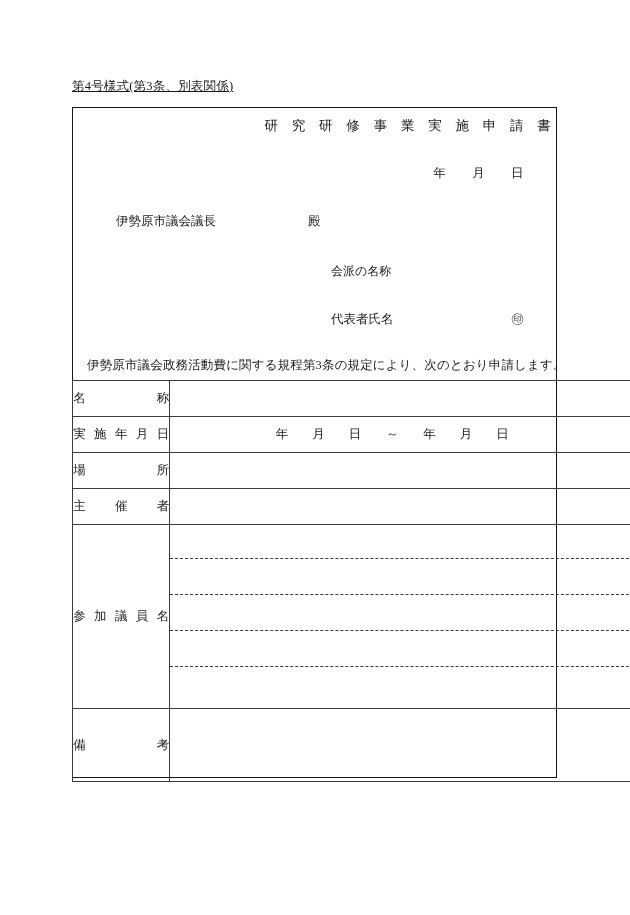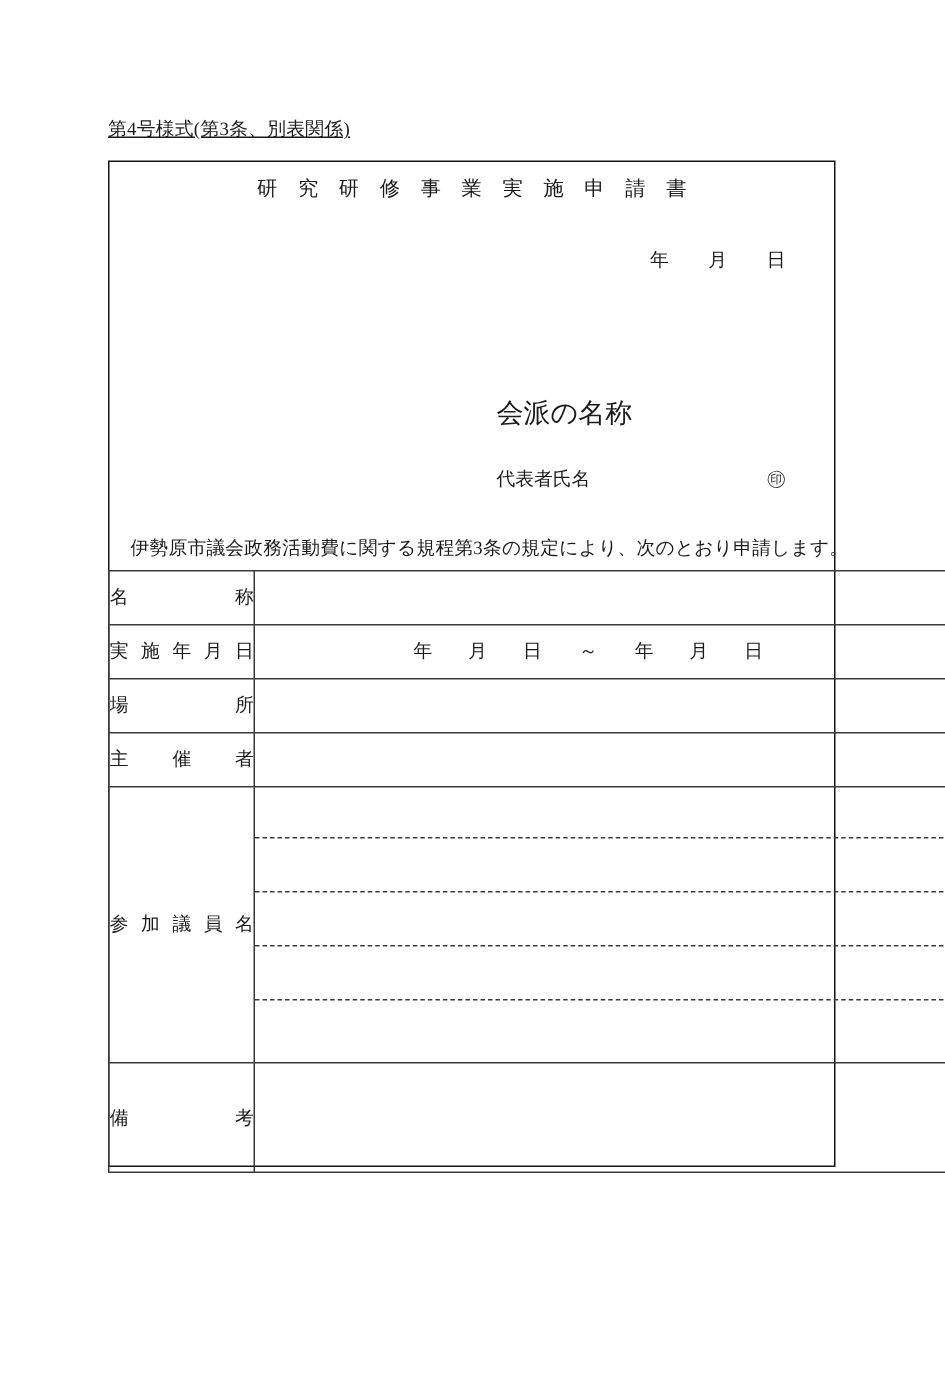--- a/index.html
+++ b/index.html
@@ -54,21 +54,21 @@
   .upper {
     position: relative;
     height: 272px;
   }
 
   .doc-title {
     position: absolute;
     left: 0;
     right: 0;
     top: 9px;
-    text-align: center;
+    text-align: right;
     font-size: 13.5px;
     letter-spacing: 5.2px;
     text-indent: 5.2px;
     white-space: nowrap;
   }
 
   .date-line {
     position: absolute;
     right: 32px;
     top: 57px;
@@ -88,21 +88,21 @@
   }
   .addressee .hon {
     display: inline-block;
     margin-left: 92px;
   }
 
   .party-name {
     position: absolute;
     left: 258px;
     top: 155px;
-    font-size: 18px;
+    font-size: 12px;
     white-space: nowrap;
   }
 
   .rep-row {
     position: absolute;
     left: 258px;
     right: 32px;
     top: 202px;
     font-size: 12.5px;
     white-space: nowrap;
@@ -207,20 +207,23 @@
   <div class="frame">
 
     <div class="upper">
 
       <div class="doc-title">研 究 研 修 事 業 実 施 申 請 書</div>
 
       <div class="date-line">
         <span>年</span><span class="sp"></span><span>月</span><span class="sp"></span><span>日</span>
       </div>
 
+      <div class="addressee">
+        <span>伊勢原市議会議長</span><span class="hon">殿</span>
+      </div>
 
       <div class="party-name">会派の名称</div>
 
       <div class="rep-row">
         <span>代表者氏名</span>
         <span class="seal">㊞</span>
       </div>
 
       <div class="statement">伊勢原市議会政務活動費に関する規程第3条の規定により、次のとおり申請します。</div>
     </div>

